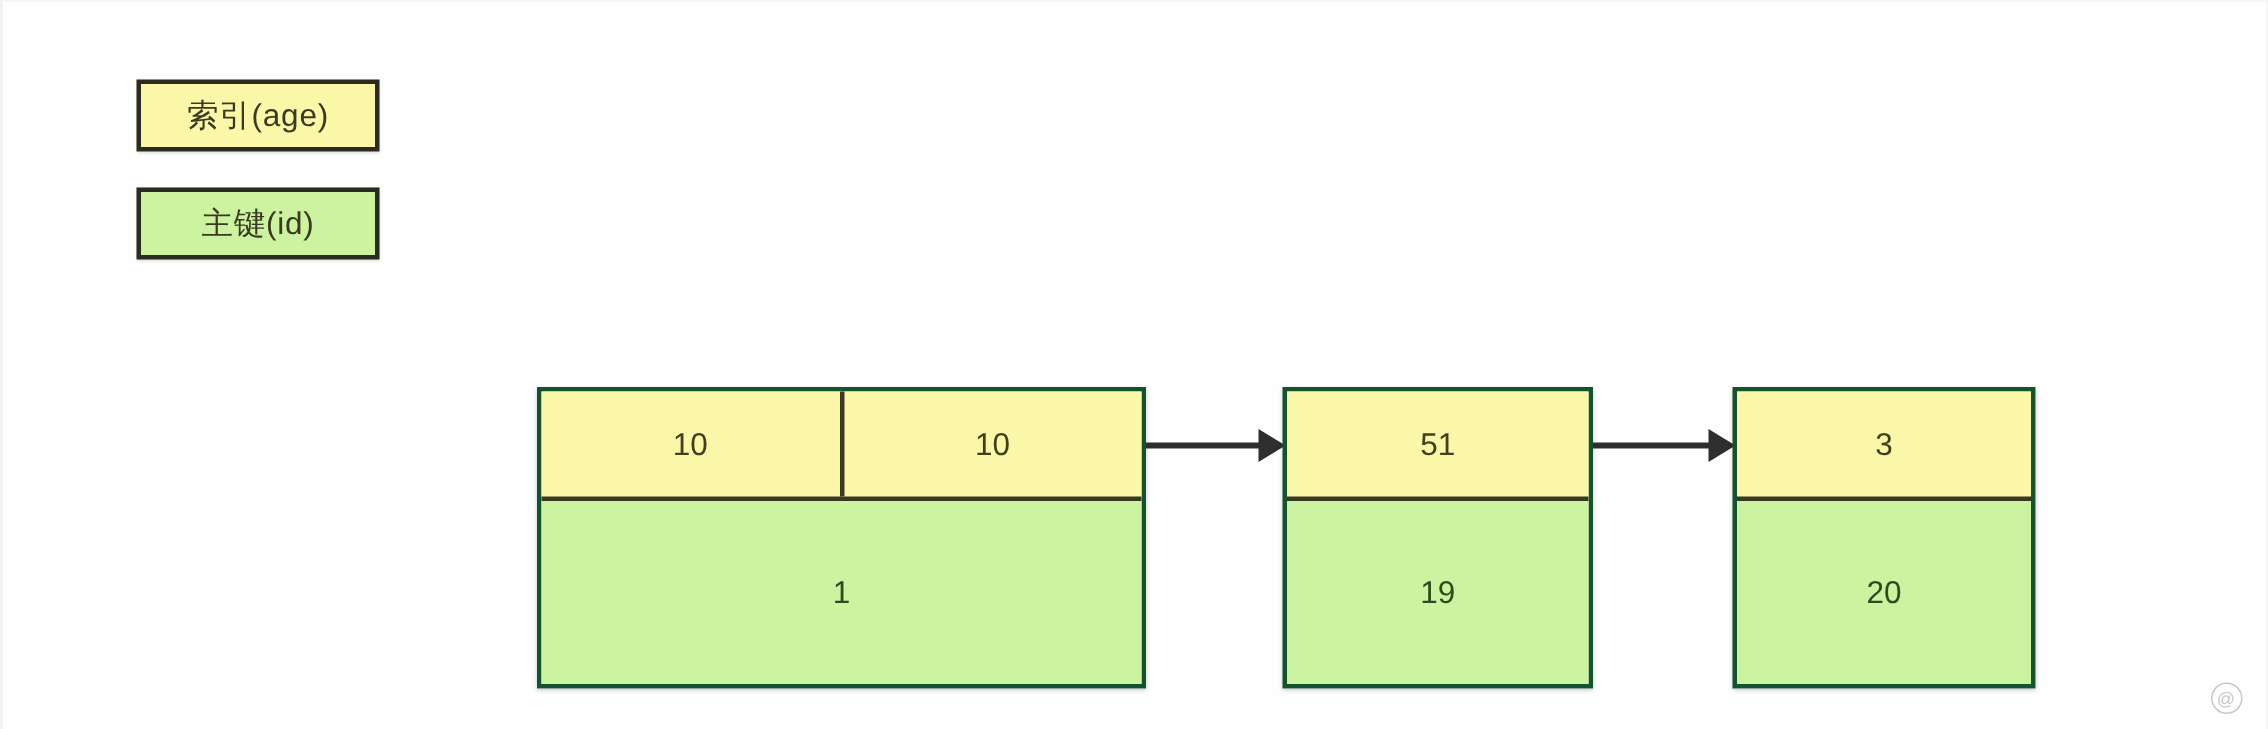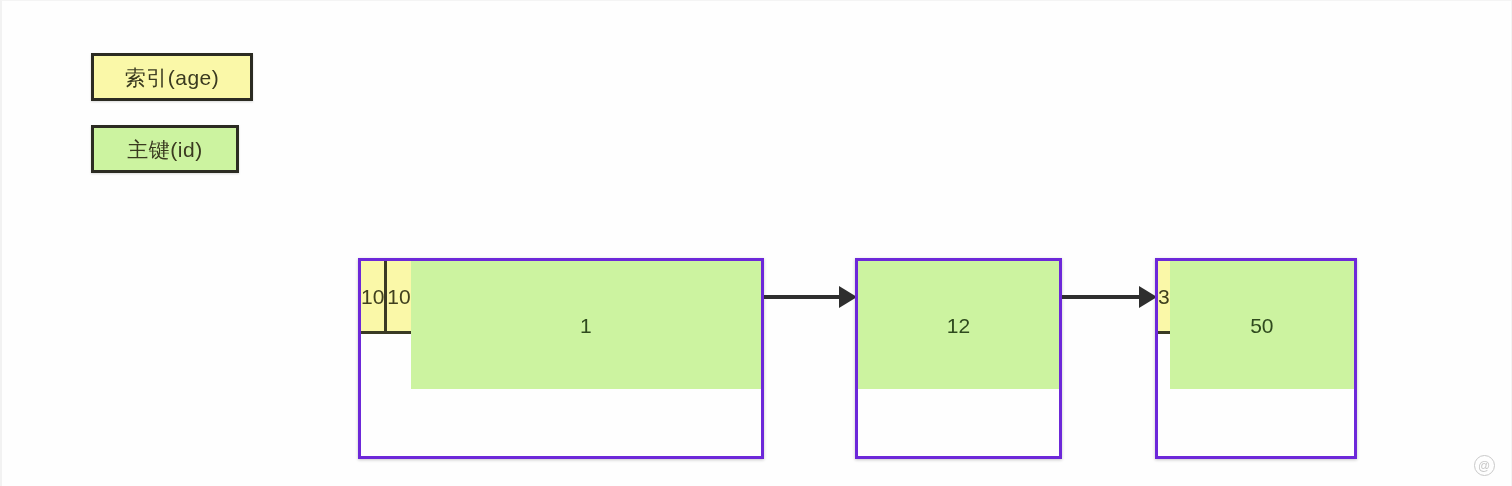--- a/index.html
+++ b/index.html
@@ -46,32 +46,32 @@
   #legend-index {
     left: 89px;
     top: 52px;
     width: 162px;
     height: 48px;
     background: #faf8a8;
   }
   #legend-pk {
     left: 89px;
     top: 124px;
-    width: 148px;
+    width: 162px;
     height: 48px;
     background: #ccf3a0;
   }
 
   
   .node {
     position: absolute;
     box-sizing: border-box;
     display: flex;
-    flex-direction: row;
-    border: 3px solid #6d28d9;
+    flex-direction: column;
+    border: 3px solid #14532d;
     box-shadow: 0 1px 3px rgba(0,0,0,0.22);
   }
   .node-row {
     display: flex;
     flex-direction: row;
     box-sizing: border-box;
   }
   .row-index {
     height: 73px;
     background: #faf8a8;
@@ -172,36 +172,39 @@
       <div class="cell">1</div>
     </div>
   </div>
 
   <div class="arrow" id="arrow-1">
     <div class="arrow-line"></div>
     <div class="arrow-head"></div>
   </div>
 
   <div class="node" id="node-2">
+    <div class="node-row row-index">
+      <div class="cell">51</div>
+    </div>
     <div class="node-row row-pk">
-      <div class="cell">12</div>
+      <div class="cell">19</div>
     </div>
   </div>
 
   <div class="arrow" id="arrow-2">
     <div class="arrow-line"></div>
     <div class="arrow-head"></div>
   </div>
 
   <div class="node" id="node-3">
     <div class="node-row row-index">
       <div class="cell">3</div>
     </div>
     <div class="node-row row-pk">
-      <div class="cell">50</div>
+      <div class="cell">20</div>
     </div>
   </div>
 
   <div id="watermark">
     <span class="wm-mark">@</span>
   </div>
 
 </div>
 
 </body></html>

